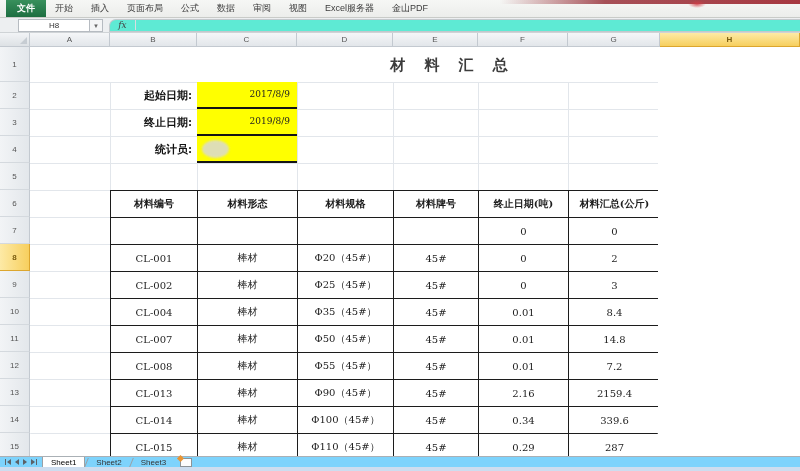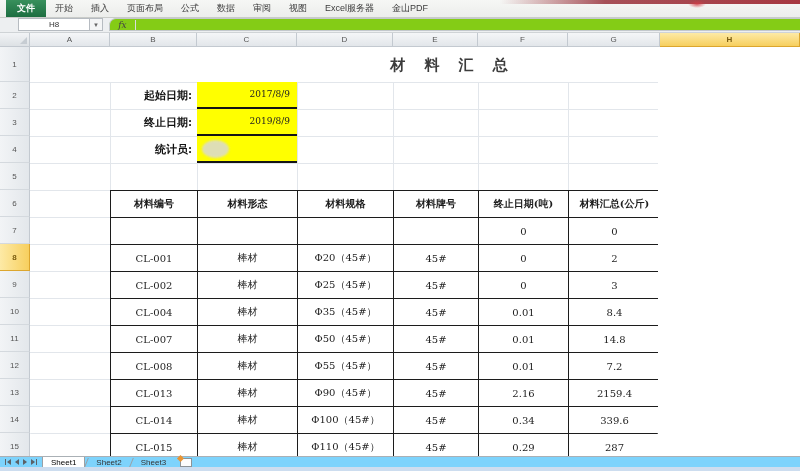--- a/index.html
+++ b/index.html
@@ -14,26 +14,26 @@
   .rtab { padding:0 9px; line-height:17px; cursor:default; white-space:nowrap; }
   .rtab.file { background:linear-gradient(#38905c,#1d6e41); color:#fff; font-weight:bold;
     margin-left:6px; padding:0 11px; }
   .watermark-band { position:absolute; top:0; right:0; width:300px; height:4px;
     background:linear-gradient(to right, rgba(150,30,40,0), rgba(140,25,35,.75) 35%, rgba(158,35,45,.9)); }
   .watermark-blob { position:absolute; top:0; left:688px; width:18px; height:8px;
     background:radial-gradient(rgba(210,60,70,.85), rgba(210,60,70,0) 70%); }
 
   
   .formula-row { position:absolute; left:0; top:18px; width:800px; height:15px;
-    background:#edeff1; border-bottom:1px solid #cfd3d6; display:flex; align-items:flex-start; }
+    background:#edeff1; border-bottom:1px solid #cfd3d6; display:flex; align-items:center; }
   .name-box { margin-left:18px; width:72px; height:13px; background:#fff;
     border:1px solid #b6bbc1; font-size:8px; color:#333; text-align:center; line-height:11px; }
   .name-drop { width:13px; height:13px; border:1px solid #b6bbc1; border-left:none;
     background:#f4f5f6; font-size:6px; color:#666; text-align:center; line-height:12px; }
-  .fbar { margin-left:6px; flex:1; height:13px; background:#84cc16; border:1px solid #c3c8cc;
+  .fbar { margin-left:6px; flex:1; height:13px; background:#5eead4; border:1px solid #c3c8cc;
     border-right:none; border-radius:7px 0 0 0; display:flex; align-items:center; }
   .fx { width:26px; text-align:center; font-family:"DejaVu Serif",serif; font-style:italic;
     font-size:9px; color:#444; border-right:1px solid #dadde0; }
   .fvalue { flex:1; font-size:9px; color:#333; padding-left:5px; }
 
   
   .col-headers { position:absolute; left:0; top:33px; width:800px; height:14px; display:flex; }
   .corner { width:30px; height:14px; background:linear-gradient(#f2f4f6,#dde1e5);
     border-right:1px solid #c3c9d0; border-bottom:1px solid #c3c9d0; position:relative; }
   .corner:after { content:""; position:absolute; right:2px; bottom:2px;

